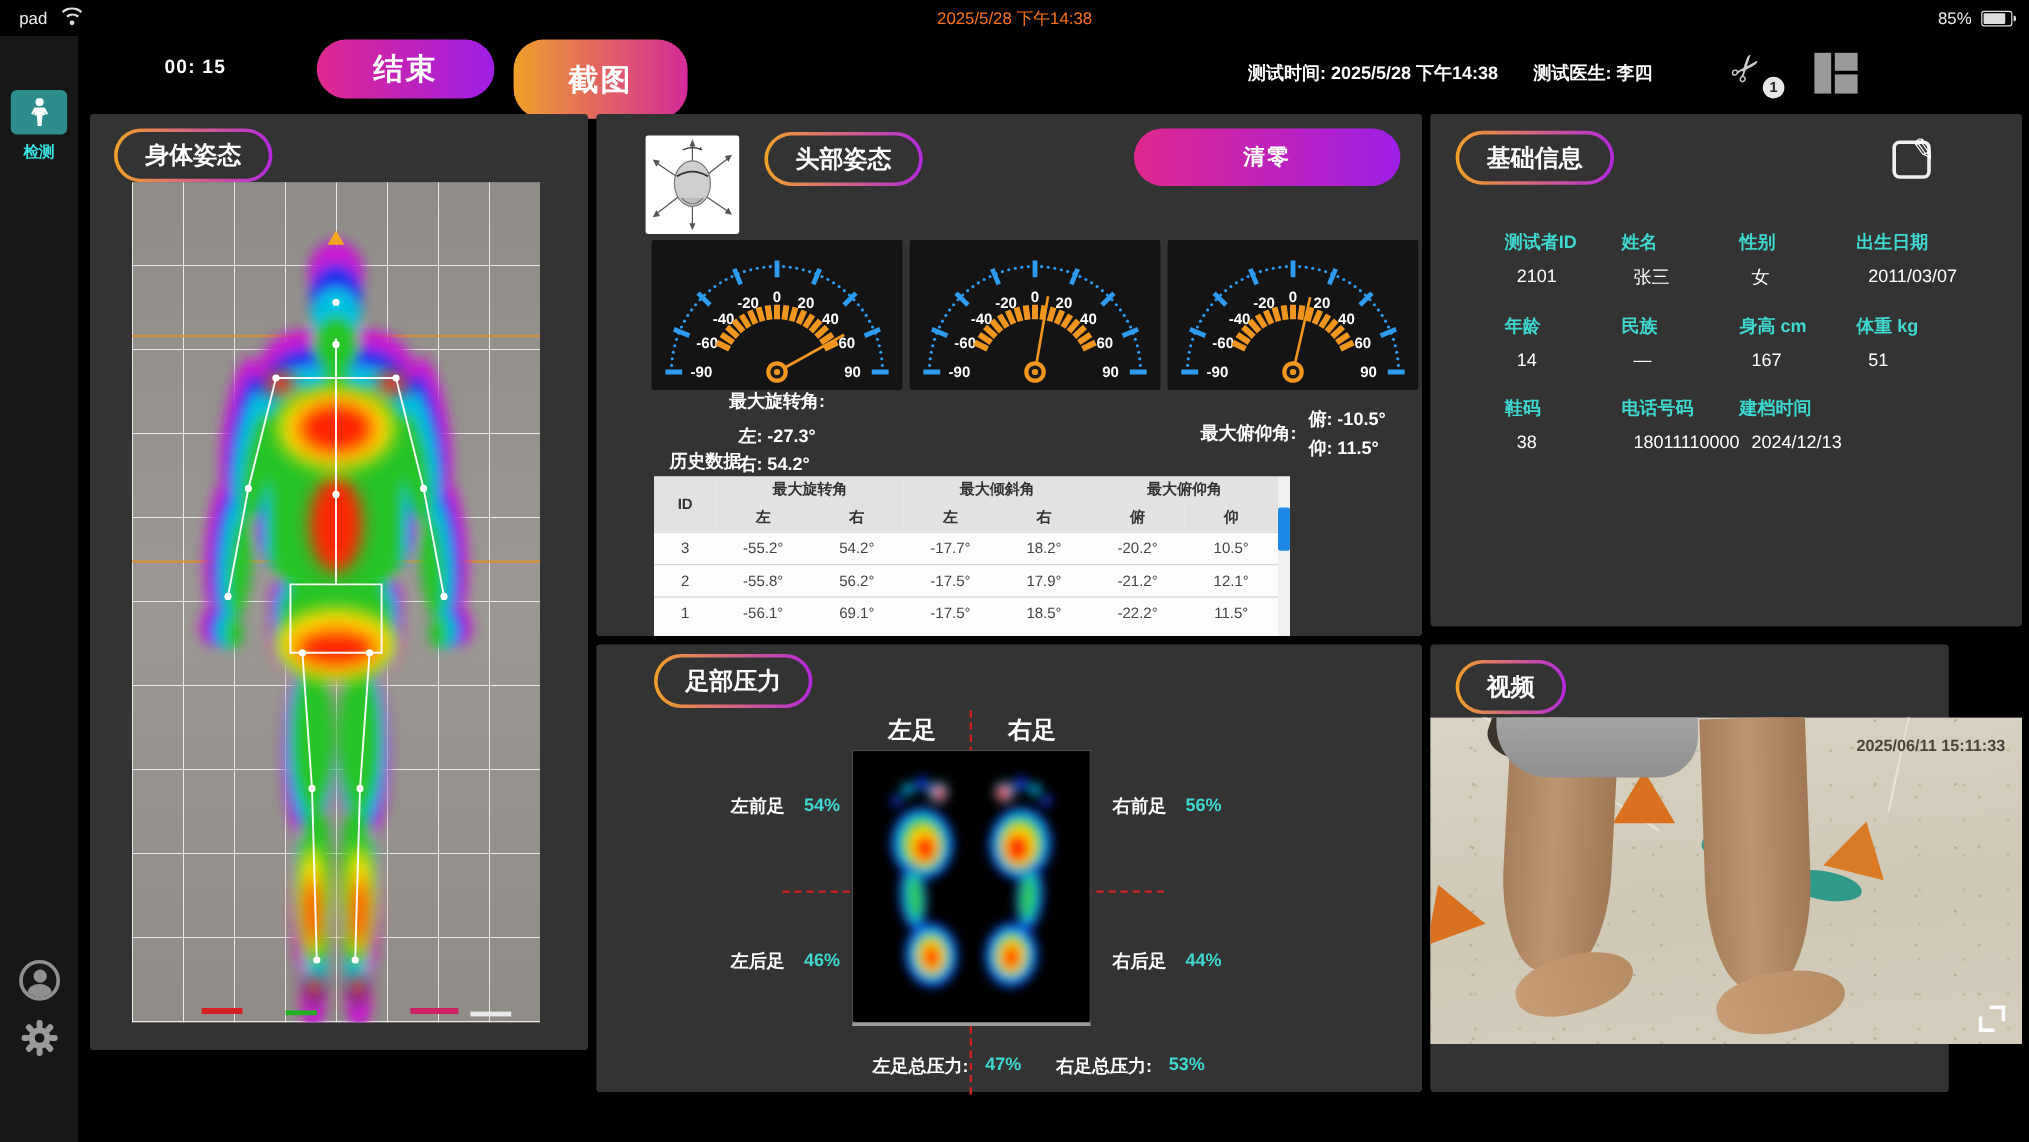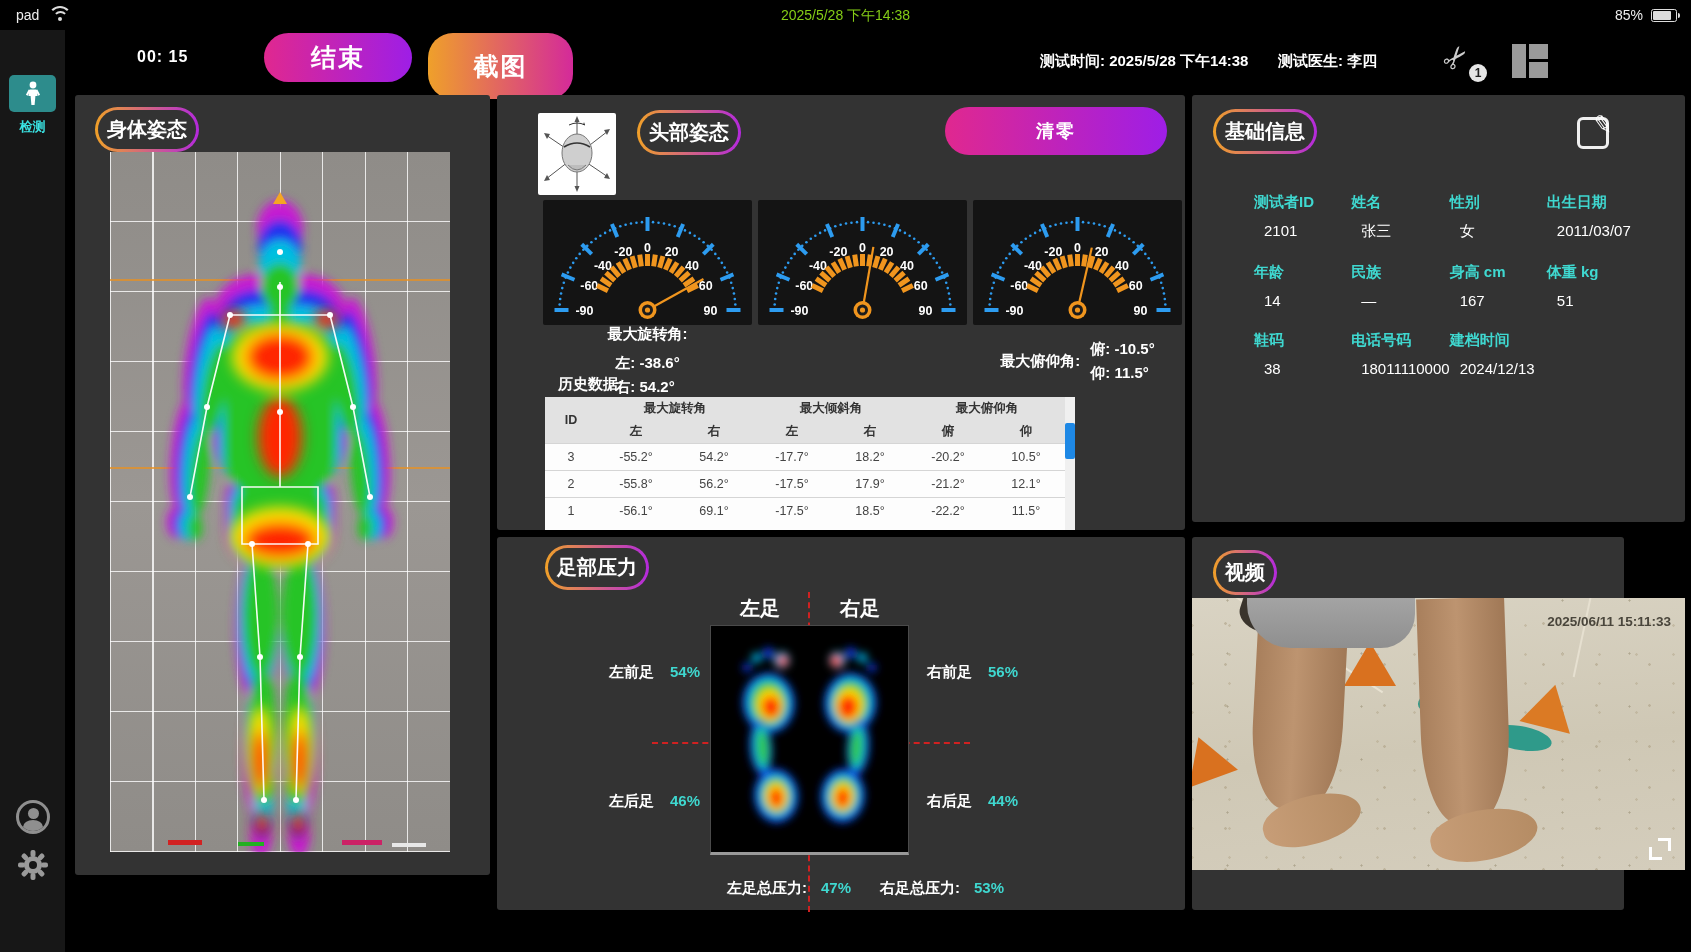--- a/index.html
+++ b/index.html
@@ -7,21 +7,21 @@
   #screen { position:relative; width:1691px; height:952px; background:#000; overflow:hidden; color:#fff; }
 
   
   .statusbar { position:absolute; left:0; top:0; width:100%; height:30px; background:#000; }
   .sb-device { position:absolute; left:16px; top:7px; font-size:14px; color:#eee; }
   .wifi { position:absolute; left:48px; top:6px; width:24px; height:18px; }
   .wifi i { position:absolute; border:2.5px solid transparent; border-top-color:#ddd; border-radius:50%; }
   .wifi .a1 { width:24px; height:24px; left:0; top:0; }
   .wifi .a2 { width:15px; height:15px; left:4.5px; top:4.5px; }
   .wifi .dot { position:absolute; left:10px; top:11px; width:4px; height:4px; background:#ddd; border-radius:50%; }
-  .sb-date { position:absolute; left:0; right:0; top:7px; text-align:center; font-size:14px; color:#84cc16; }
+  .sb-date { position:absolute; left:0; right:0; top:7px; text-align:center; font-size:14px; color:#f97316; }
   .sb-batt-pct { position:absolute; right:48px; top:7px; font-size:14px; color:#eee; }
   .battery { position:absolute; right:14px; top:9px; width:26px; height:13px; border:1.5px solid #ddd; border-radius:2.5px; }
   .battery::before { content:""; position:absolute; left:1px; top:1px; bottom:1px; width:18px; background:#ddd; border-radius:1px; }
   .battery::after { content:""; position:absolute; right:-4px; top:3px; width:2.5px; height:5px; background:#ddd; border-radius:0 2px 2px 0; }
 
   
   .sidebar { position:absolute; left:0; top:30px; width:65px; height:922px; background:#171717; }
   .detect-tile { position:absolute; left:9px; top:45px; width:47px; height:37px; background:#2d8c8c; border-radius:5px; display:flex; align-items:center; justify-content:center; cursor:pointer; }
   .detect-label { position:absolute; left:0; top:88px; width:65px; text-align:center; color:#3ae3e3; font-size:13px; font-weight:bold; }
   .user-icon { position:absolute; left:16px; top:770px; width:34px; height:34px; border:3px solid #8f8f8f; border-radius:50%; overflow:hidden; }
@@ -48,21 +48,21 @@
 
   
   .panel { position:absolute; background:#333; border-radius:3px; }
   #panel-body  { left:75px;  top:95px;  width:415px; height:780px; }
   #panel-head  { left:497px; top:95px;  width:688px; height:435px; }
   #panel-foot  { left:497px; top:537px; width:688px; height:373px; }
   #panel-info  { left:1192px;top:95px;  width:493px; height:427px; }
   #panel-video { left:1192px;top:537px; width:432px; height:373px; }
 
   .pill { position:absolute; padding:3px; border-radius:23px; background:linear-gradient(90deg,#f0a028,#b429dd); }
-  .pill > span { display:block; background:#333; border-radius:20px; padding:6px 9px; font-size:20px; font-weight:bold; color:#fff; white-space:nowrap; }
+  .pill > span { display:block; background:#333; border-radius:20px; padding:6px 23px; font-size:20px; font-weight:bold; color:#fff; white-space:nowrap; }
 
   
   .scan-area { position:absolute; left:35px; top:57px; width:340px; height:700px; background:linear-gradient(180deg,#8f8c88,#9b9793 50%,#8f8c88); background-color:#938f8b; }
   .scan-grid { position:absolute; inset:0;
     background-image:
       repeating-linear-gradient(90deg, rgba(255,255,255,.8) 0 1px, transparent 1px 42.5px),
       repeating-linear-gradient(0deg, rgba(255,255,255,.8) 0 1px, transparent 1px 70px); }
   .scan-svg { position:absolute; inset:0; }
 
   
@@ -587,21 +587,21 @@
         <line x1="144.04693803716336" y1="90.7116695412806" x2="154.83246659275335" y2="85.45121577981166" stroke="#f0951e" stroke-width="5"></line>
         <line x1="104.5" y1="110" x2="118.8288350629439" y2="47.62464841190112" stroke="#f0951e" stroke-width="2.2"></line>
         <circle cx="104.5" cy="110" r="9" fill="#f0951e"></circle>
         <circle cx="104.5" cy="110" r="5.5" fill="#1c1c1c"></circle>
         <circle cx="104.5" cy="110" r="2.6" fill="#f0951e"></circle>
       </svg>
 
     <div class="metric" id="metric0">
       <span class="m-label">最大旋转角:</span>
       <span class="m-lines">
-          <span>左: -38.6°</span>
+          <span>左: -27.3°</span>
           <span>右: 54.2°</span>
         </span>
     </div>
     <div class="metric" id="metric2">
       <span class="m-label">最大俯仰角:</span>
       <span class="m-lines">
           <span>俯: -10.5°</span>
           <span>仰: 11.5°</span>
         </span>
     </div>

